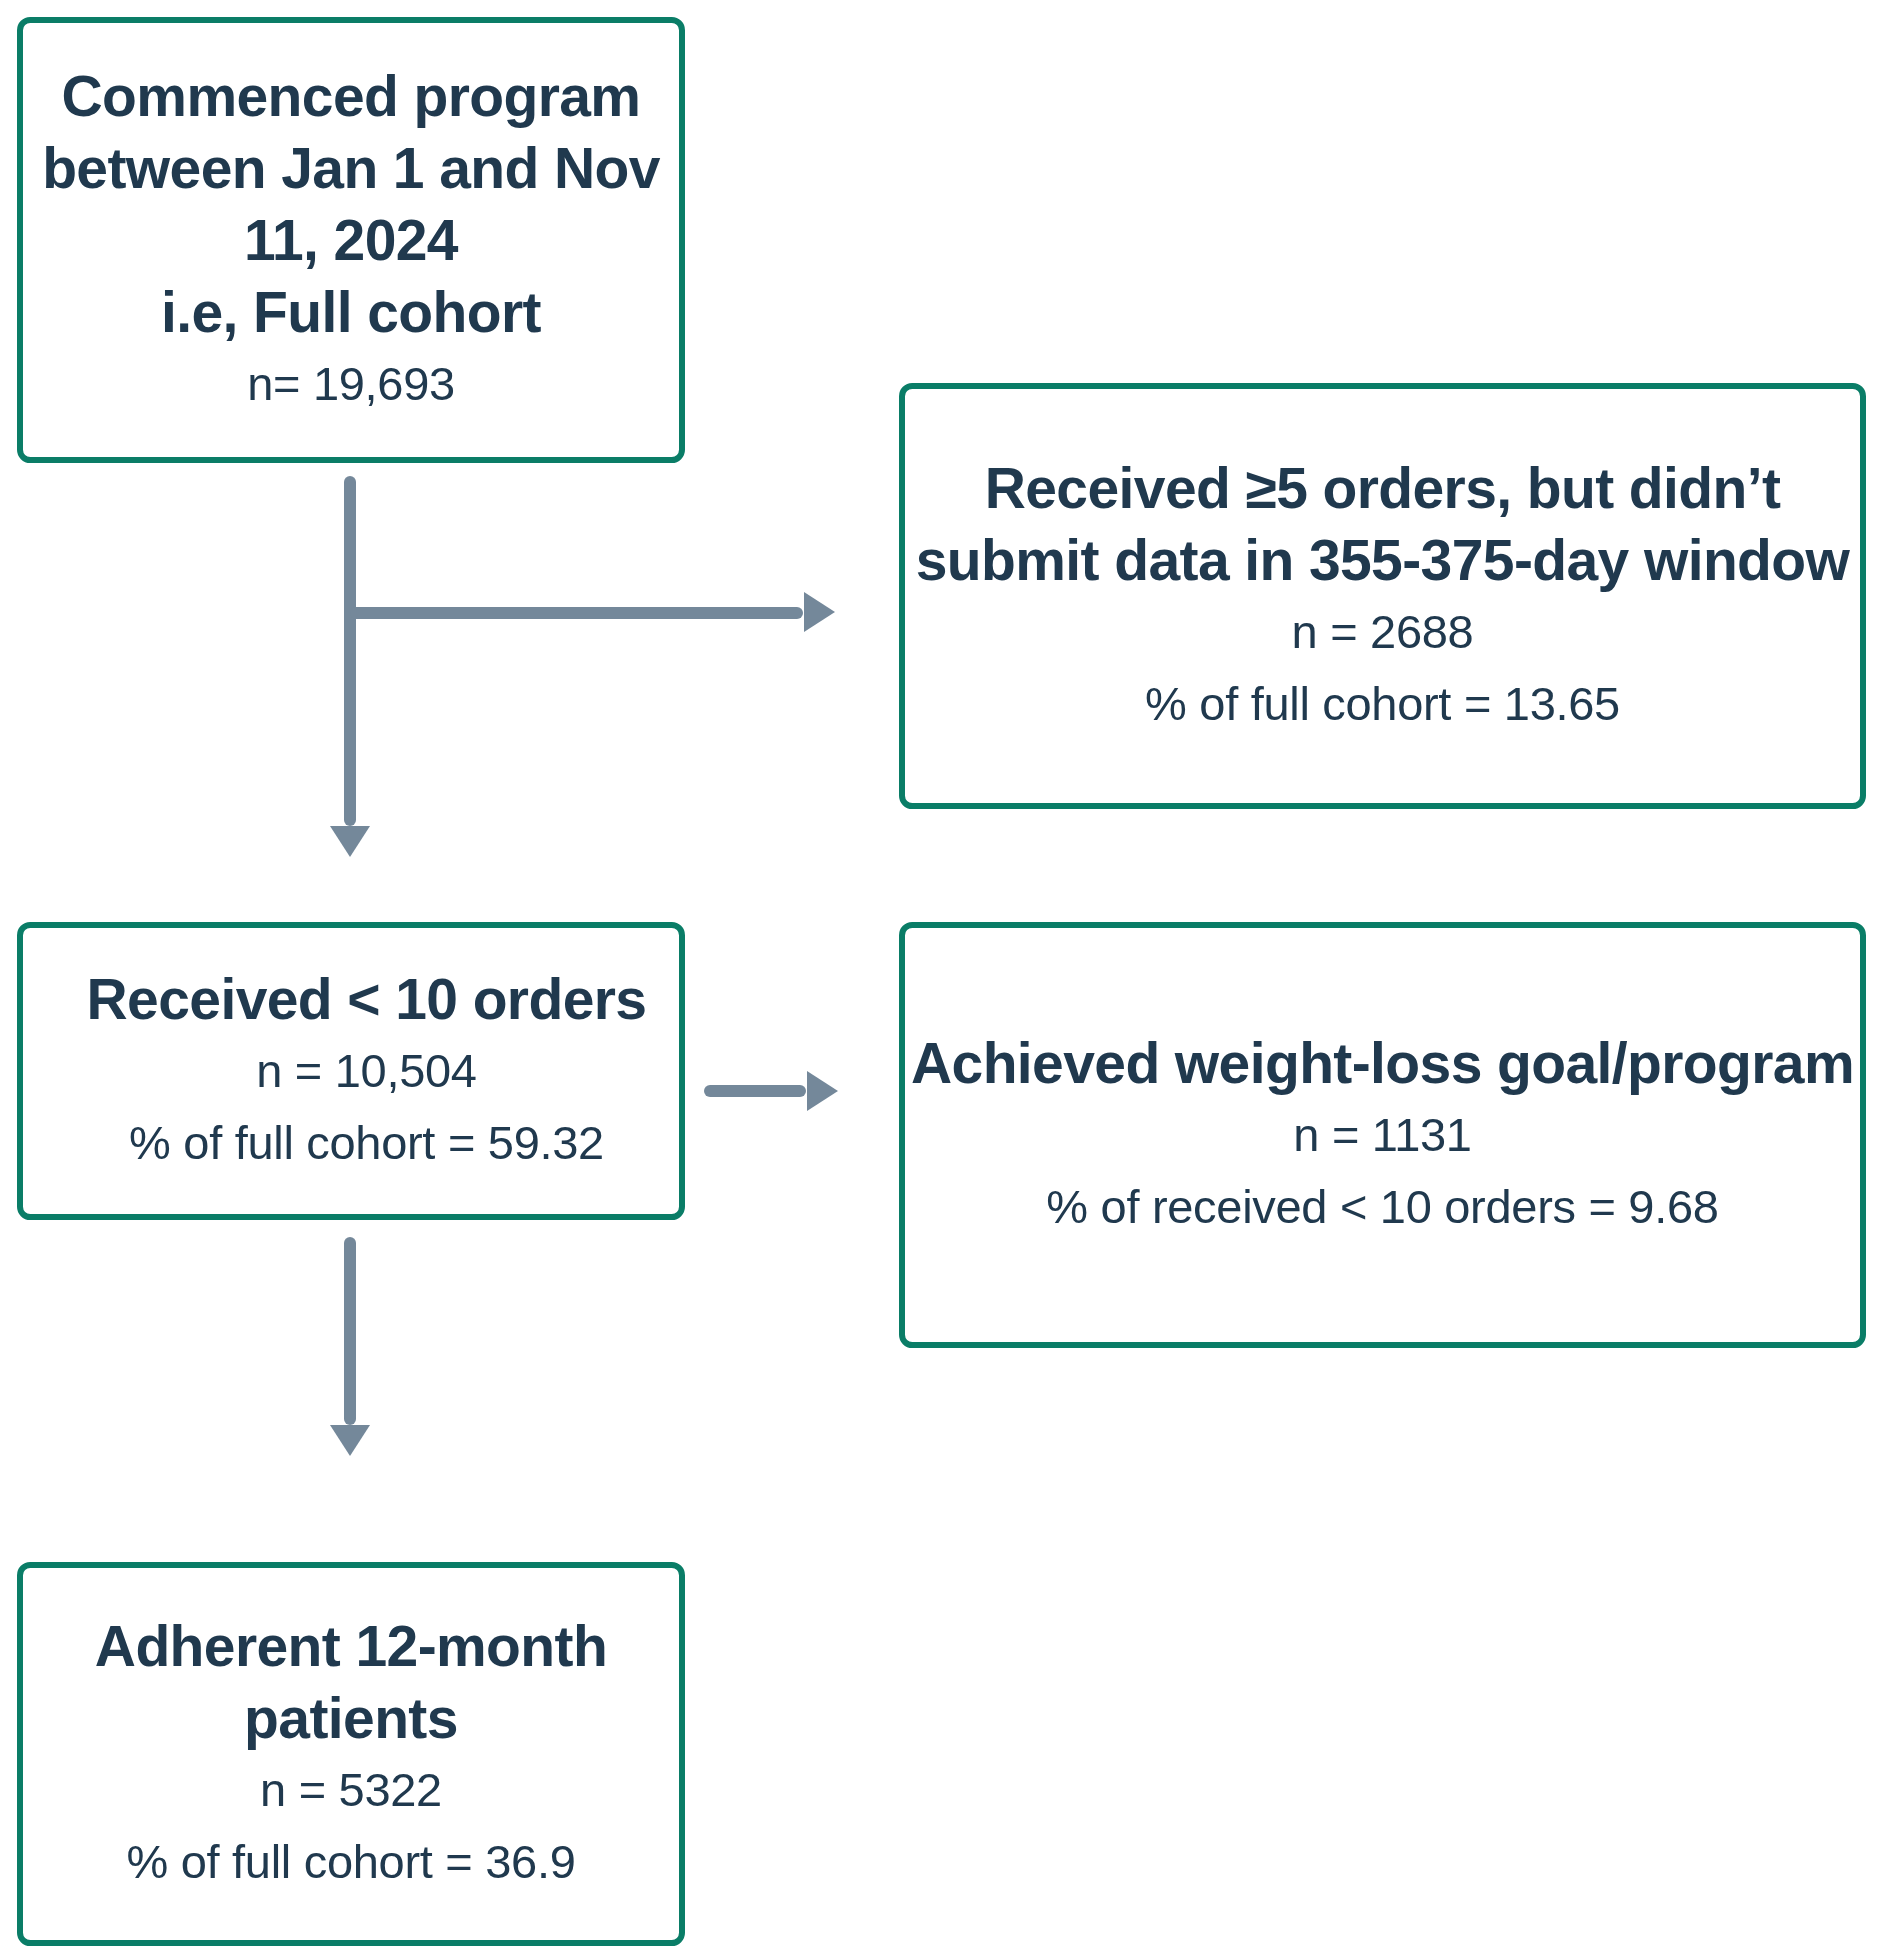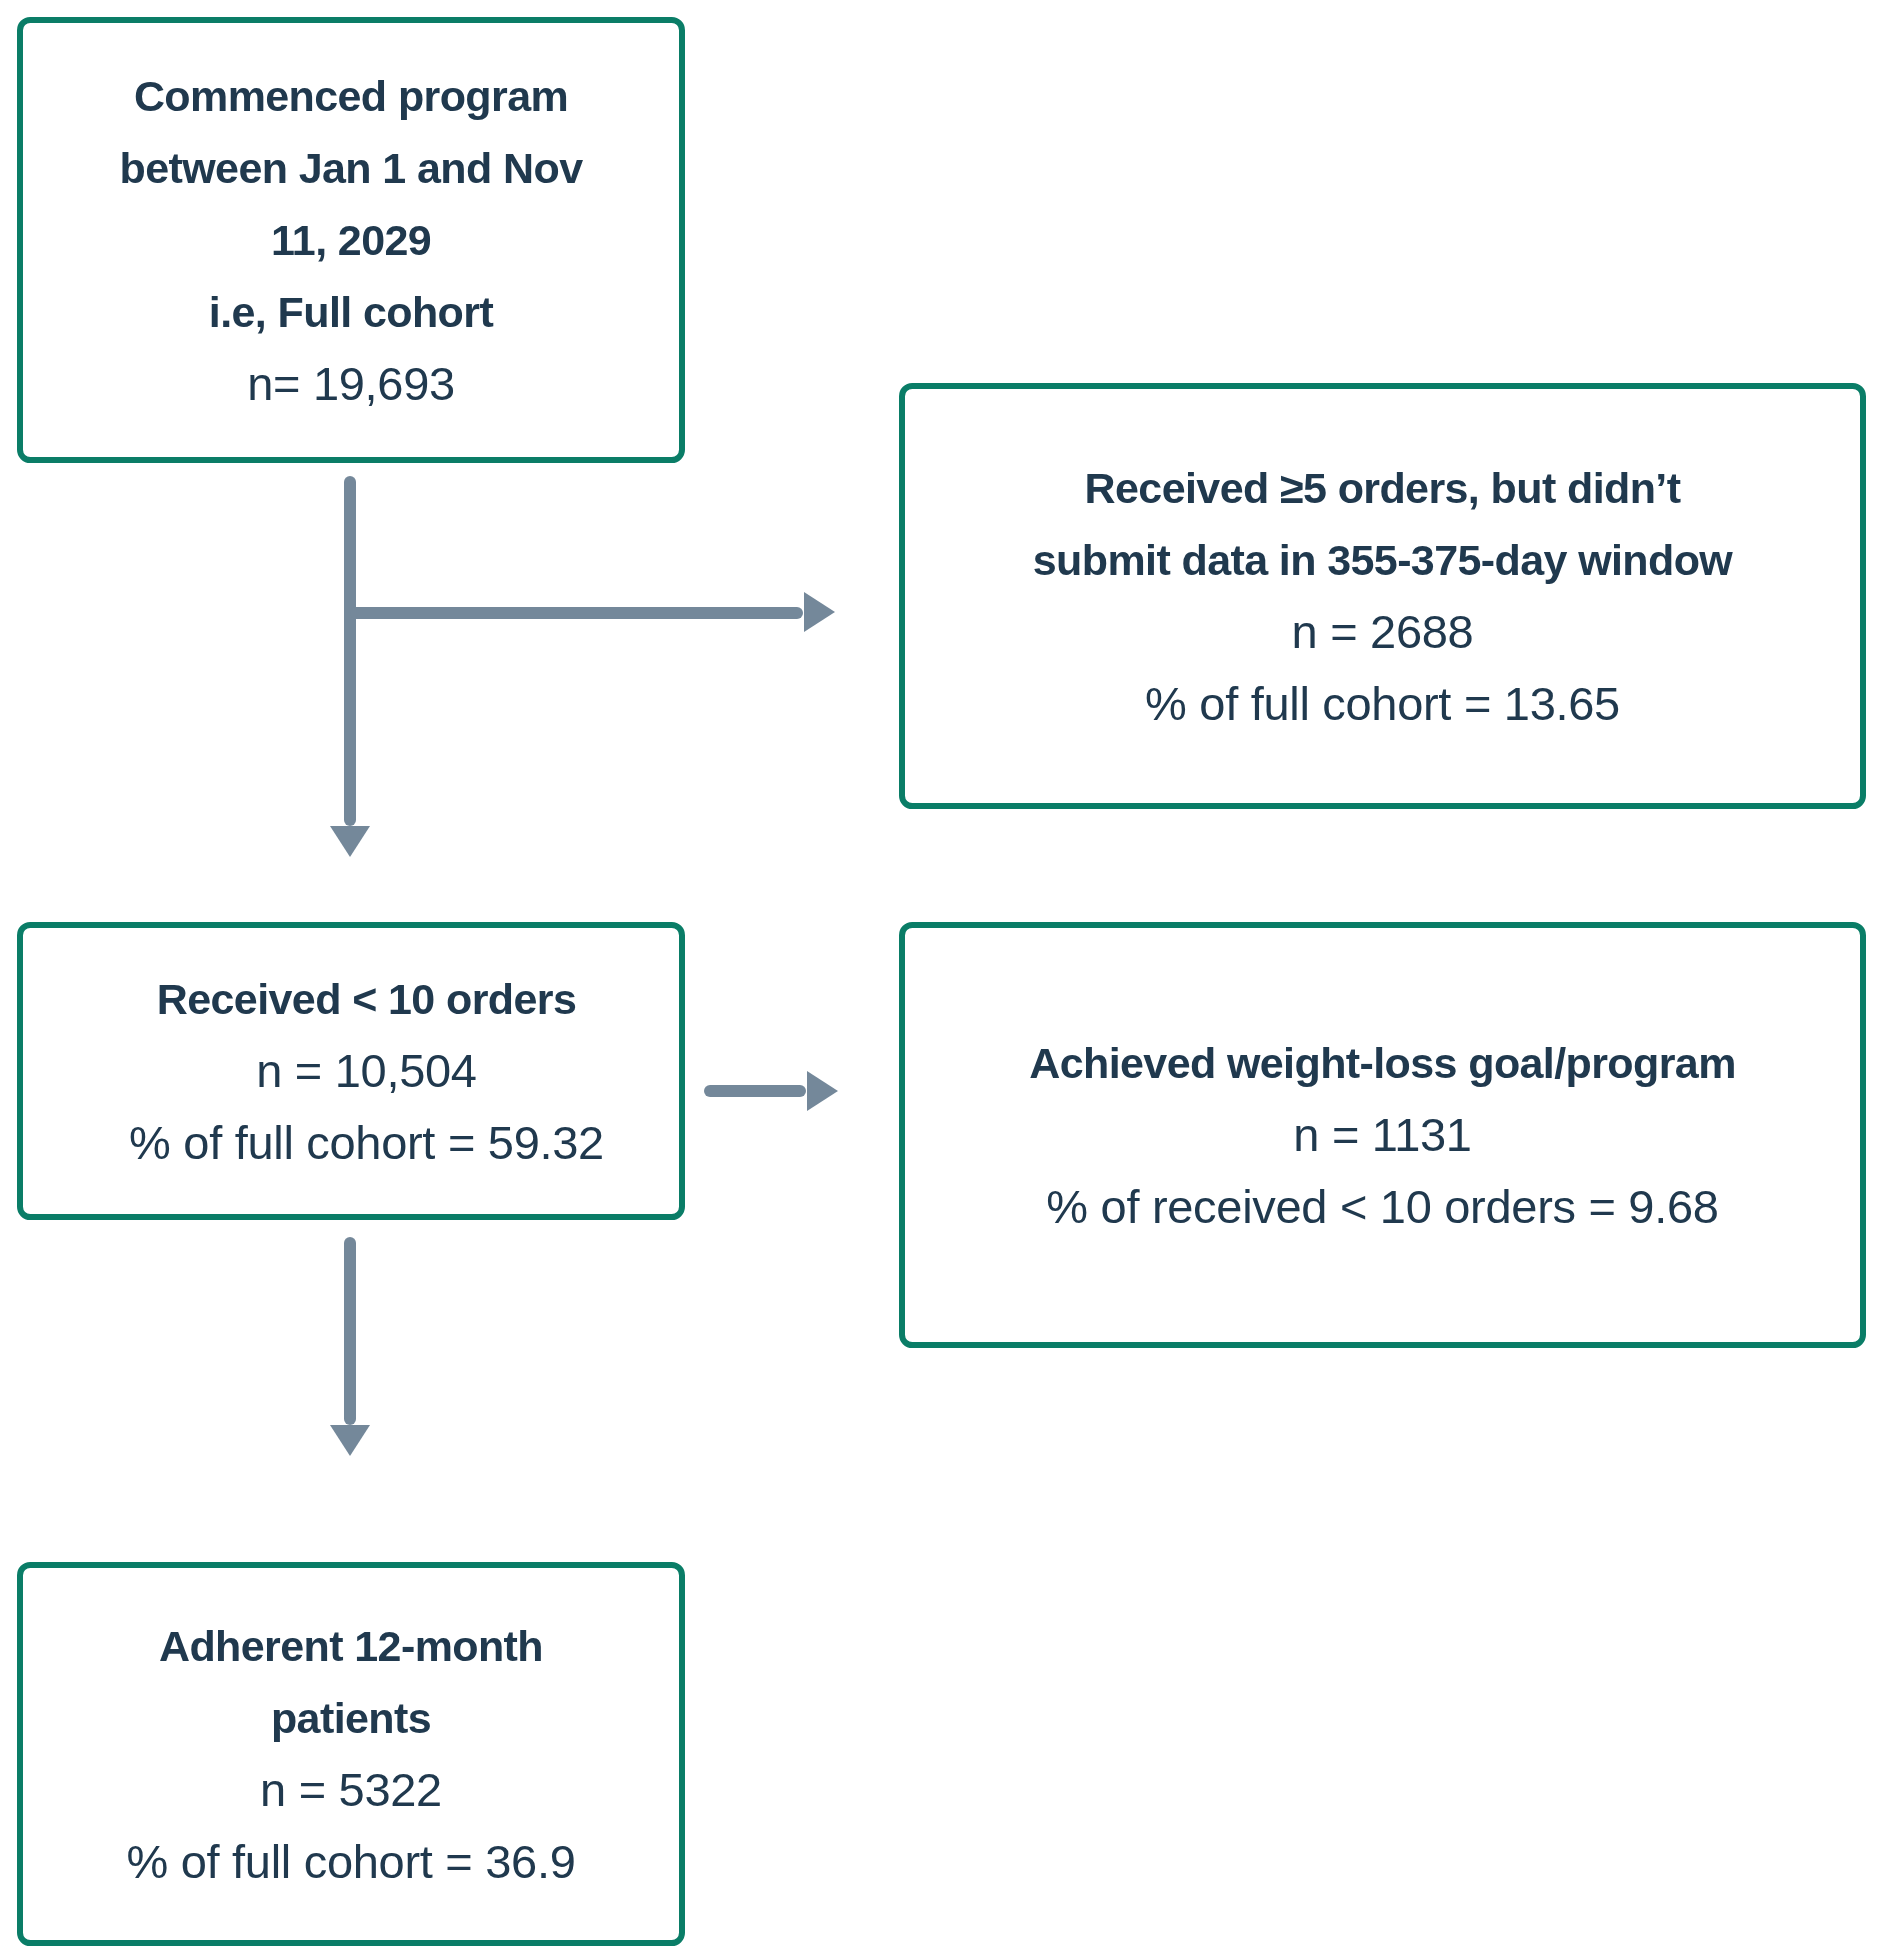--- a/index.html
+++ b/index.html
@@ -30,21 +30,21 @@
     justify-content: center;
     text-align: center;
   }
   .heading, .details {
     display: flex;
     flex-direction: column;
     align-items: center;
   }
   .hline {
     font-weight: 700;
-    font-size: 43px;
+    font-size: 57px;
     line-height: 72px;
     letter-spacing: -0.6px;
     white-space: nowrap;
   }
   .dline {
     font-weight: 400;
     font-size: 47px;
     line-height: 72px;
     letter-spacing: -0.3px;
     white-space: nowrap;
@@ -72,21 +72,21 @@
 </style>
 </head>
 <body>
 
 <div class="canvas">
 
   <div class="box" style="left:17px; top:17px; width:668px; height:446px;">
     <div class="heading">
         <div class="hline">Commenced program</div>
         <div class="hline">between Jan 1 and Nov</div>
-        <div class="hline">11, 2029</div>
+        <div class="hline">11, 2024</div>
         <div class="hline">i.e, Full cohort</div>
       </div>
     <div class="details">
         <div class="dline">n= 19,693</div>
       </div>
   </div>
 
   <div class="box" style="left:899px; top:383px; width:967px; height:426px;">
     <div class="heading">
         <div class="hline">Received ≥5 orders, but didn’t</div>

